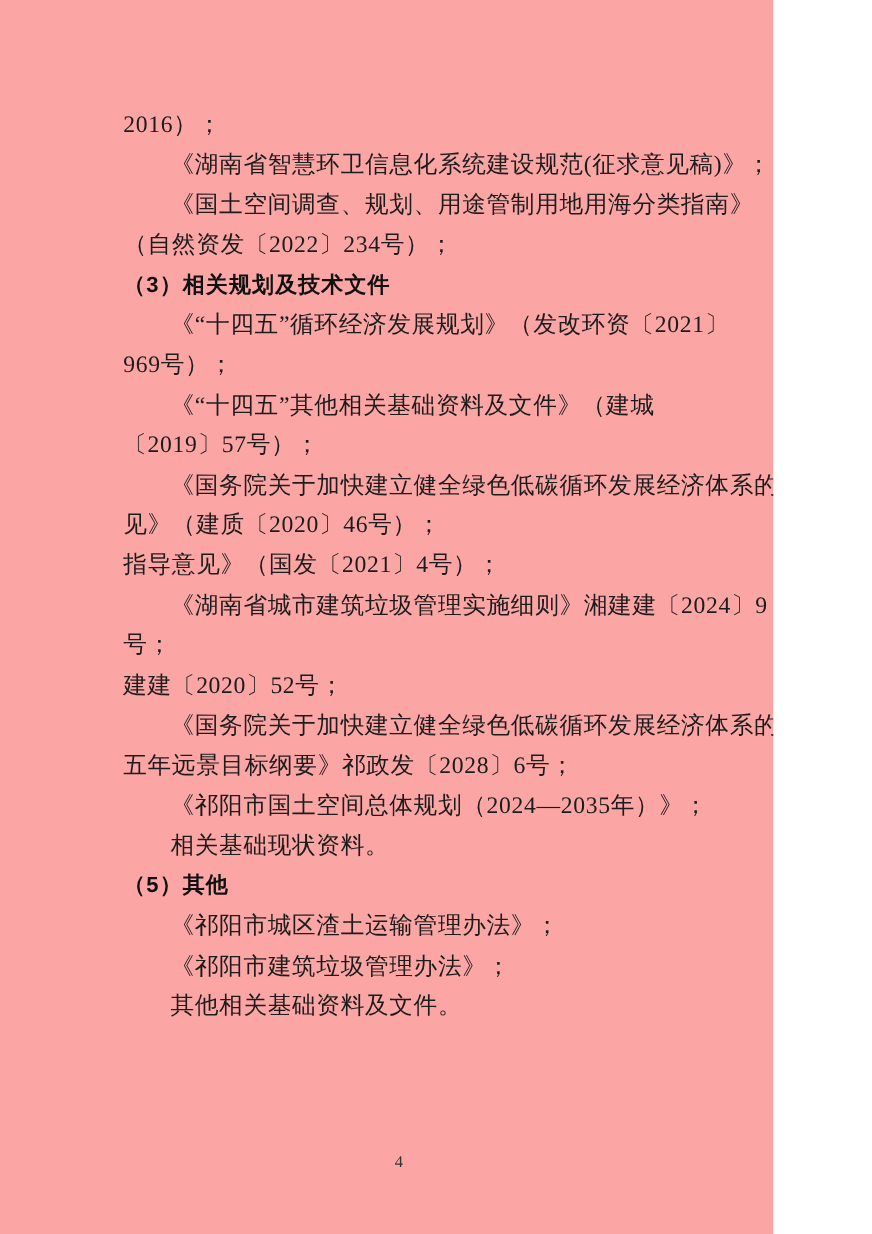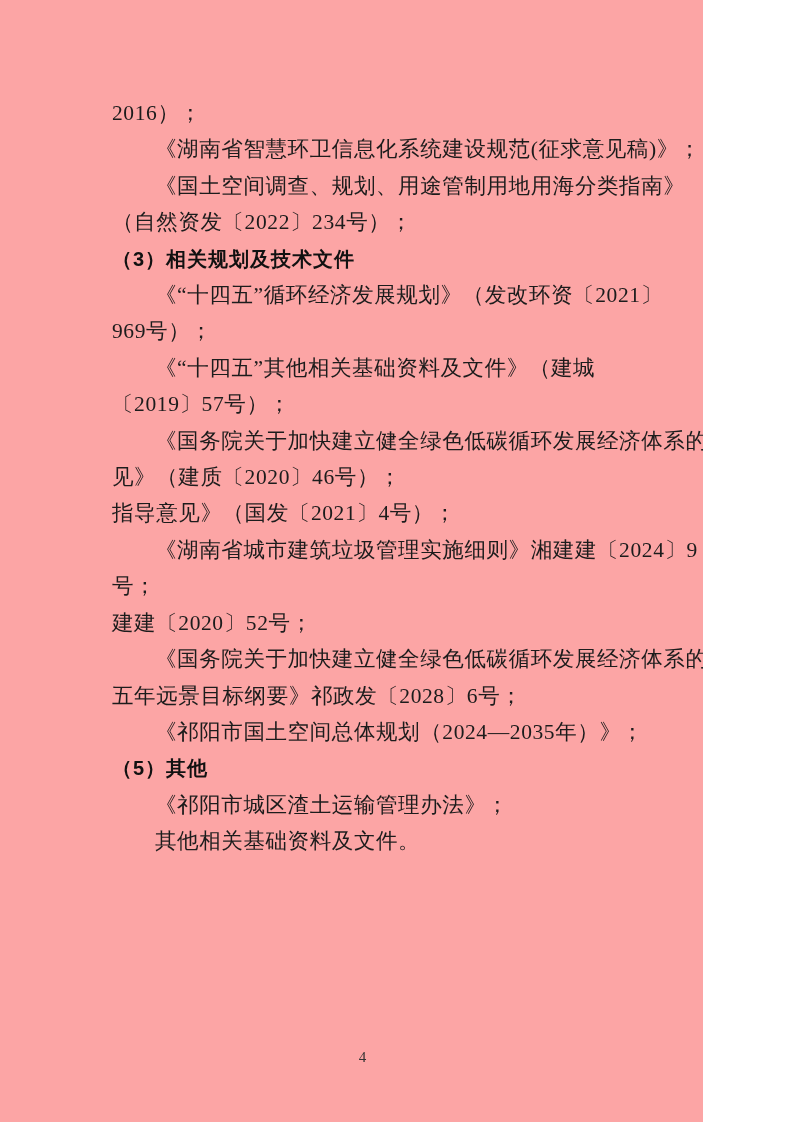--- a/index.html
+++ b/index.html
@@ -68,18 +68,20 @@
       <div class="line body">〔2019〕57号）；</div>
       <div class="line body indent">《国务院关于加快建立健全绿色低碳循环发展经济体系的</div>
       <div class="line body">见》（建质〔2020〕46号）；</div>
       <div class="line body">指导意见》（国发〔2021〕4号）；</div>
       <div class="line body indent">《湖南省城市建筑垃圾管理实施细则》湘建建〔2024〕9</div>
       <div class="line body">号；</div>
       <div class="line body">建建〔2020〕52号；</div>
       <div class="line body indent">《国务院关于加快建立健全绿色低碳循环发展经济体系的</div>
       <div class="line body">五年远景目标纲要》祁政发〔2028〕6号；</div>
       <div class="line body indent">《祁阳市国土空间总体规划（2024—2035年）》；</div>
+      <div class="line body indent">相关基础现状资料。</div>
       <div class="line heading">（5）其他</div>
       <div class="line body indent">《祁阳市城区渣土运输管理办法》；</div>
+      <div class="line body indent">《祁阳市建筑垃圾管理办法》；</div>
       <div class="line body indent">其他相关基础资料及文件。</div>
     </div>
   <div class="page-number">4</div>
 </div>
 
 </body></html>

